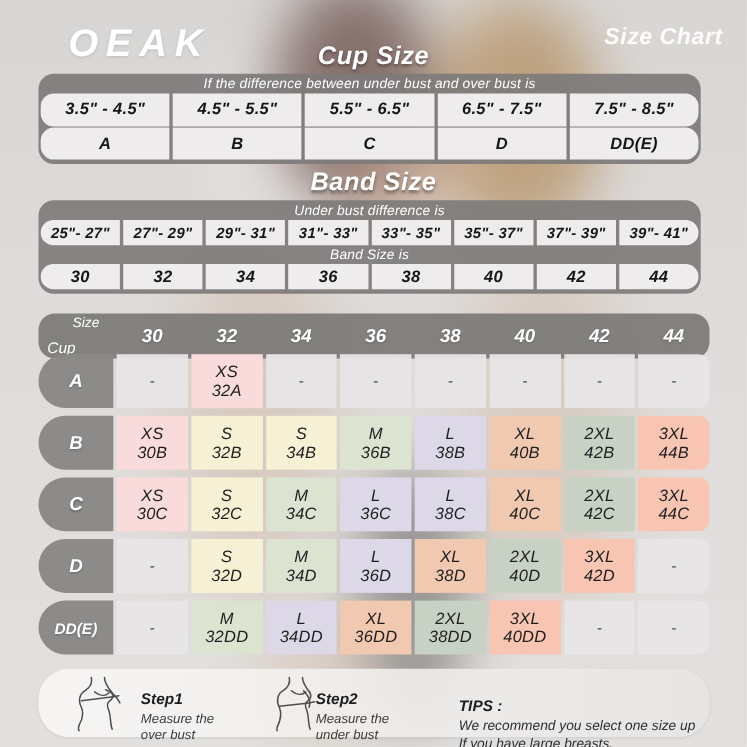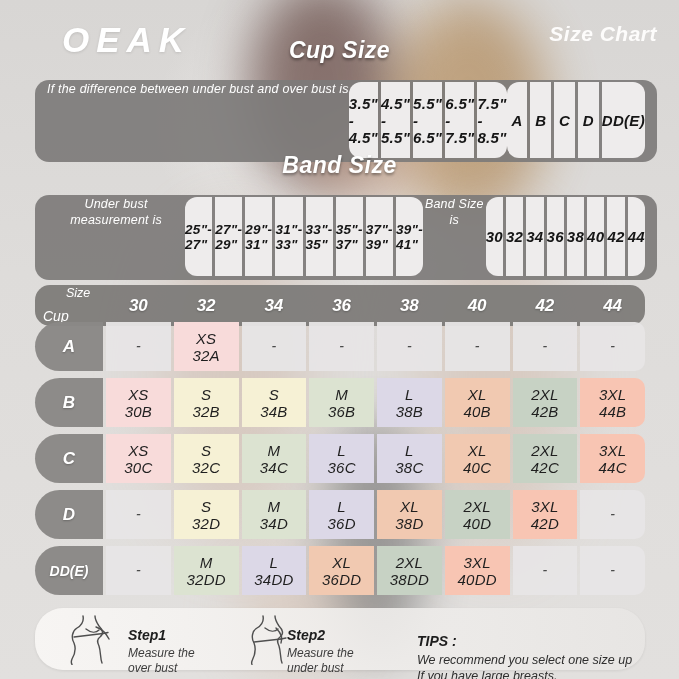--- a/index.html
+++ b/index.html
@@ -23,21 +23,21 @@
   .logo{left:62px;top:20px;color:#fff;font-size:35px;font-weight:700;letter-spacing:7px;
         text-shadow:0 1px 3px rgba(0,0,0,.12);}
   .size-chart{right:22px;top:22px;color:#fdfcfb;font-size:21px;font-weight:700;letter-spacing:.5px;}
   .section-title{left:0;width:679px;text-align:center;color:#fff;font-size:23px;font-weight:700;
         letter-spacing:.5px;text-shadow:0 2px 3px rgba(0,0,0,.4);}
   #cup-title{top:37px;}
   #band-title{top:152px;}
 
   
   .t-box{left:35px;width:598px;background:rgba(125,123,121,.92);border-radius:14px;
-        display:flex;flex-direction:row;padding:1px 12px 4px;margin-top:13px;}
+        display:flex;flex-direction:column;padding:1px 2px 4px;}
   #cup-table{top:67px;height:77px;}
   #band-table{top:182px;height:80px;}
   .t-caption{height:16px;line-height:16px;text-align:center;color:#fff;font-size:12.5px;letter-spacing:.2px;}
   .t-row{flex:1;display:flex;gap:3px;margin-top:1px;}
   .t-cell{flex:1;background:#eeecec;display:flex;align-items:center;justify-content:center;
         font-size:15px;font-weight:700;color:#161616;letter-spacing:.3px;}
   .t-row .t-cell:first-child{border-radius:12px 0 0 12px;}
   .t-row .t-cell:last-child{border-radius:0 12px 12px 0;}
   #band-ranges .t-cell{font-size:13.5px;}
 
@@ -106,21 +106,21 @@
         <div class="t-cell">A</div>
         <div class="t-cell">B</div>
         <div class="t-cell">C</div>
         <div class="t-cell">D</div>
         <div class="t-cell">DD(E)</div>
       </div>
   </div>
 
   <div class="fg section-title" id="band-title">Band Size</div>
   <div class="fg t-box" id="band-table">
-    <div class="t-caption">Under bust measurement is</div>
+    <div class="t-caption">Under bust difference is</div>
     <div class="t-row" id="band-ranges">
         <div class="t-cell">25"- 27"</div>
         <div class="t-cell">27"- 29"</div>
         <div class="t-cell">29"- 31"</div>
         <div class="t-cell">31"- 33"</div>
         <div class="t-cell">33"- 35"</div>
         <div class="t-cell">35"- 37"</div>
         <div class="t-cell">37"- 39"</div>
         <div class="t-cell">39"- 41"</div>
       </div>

